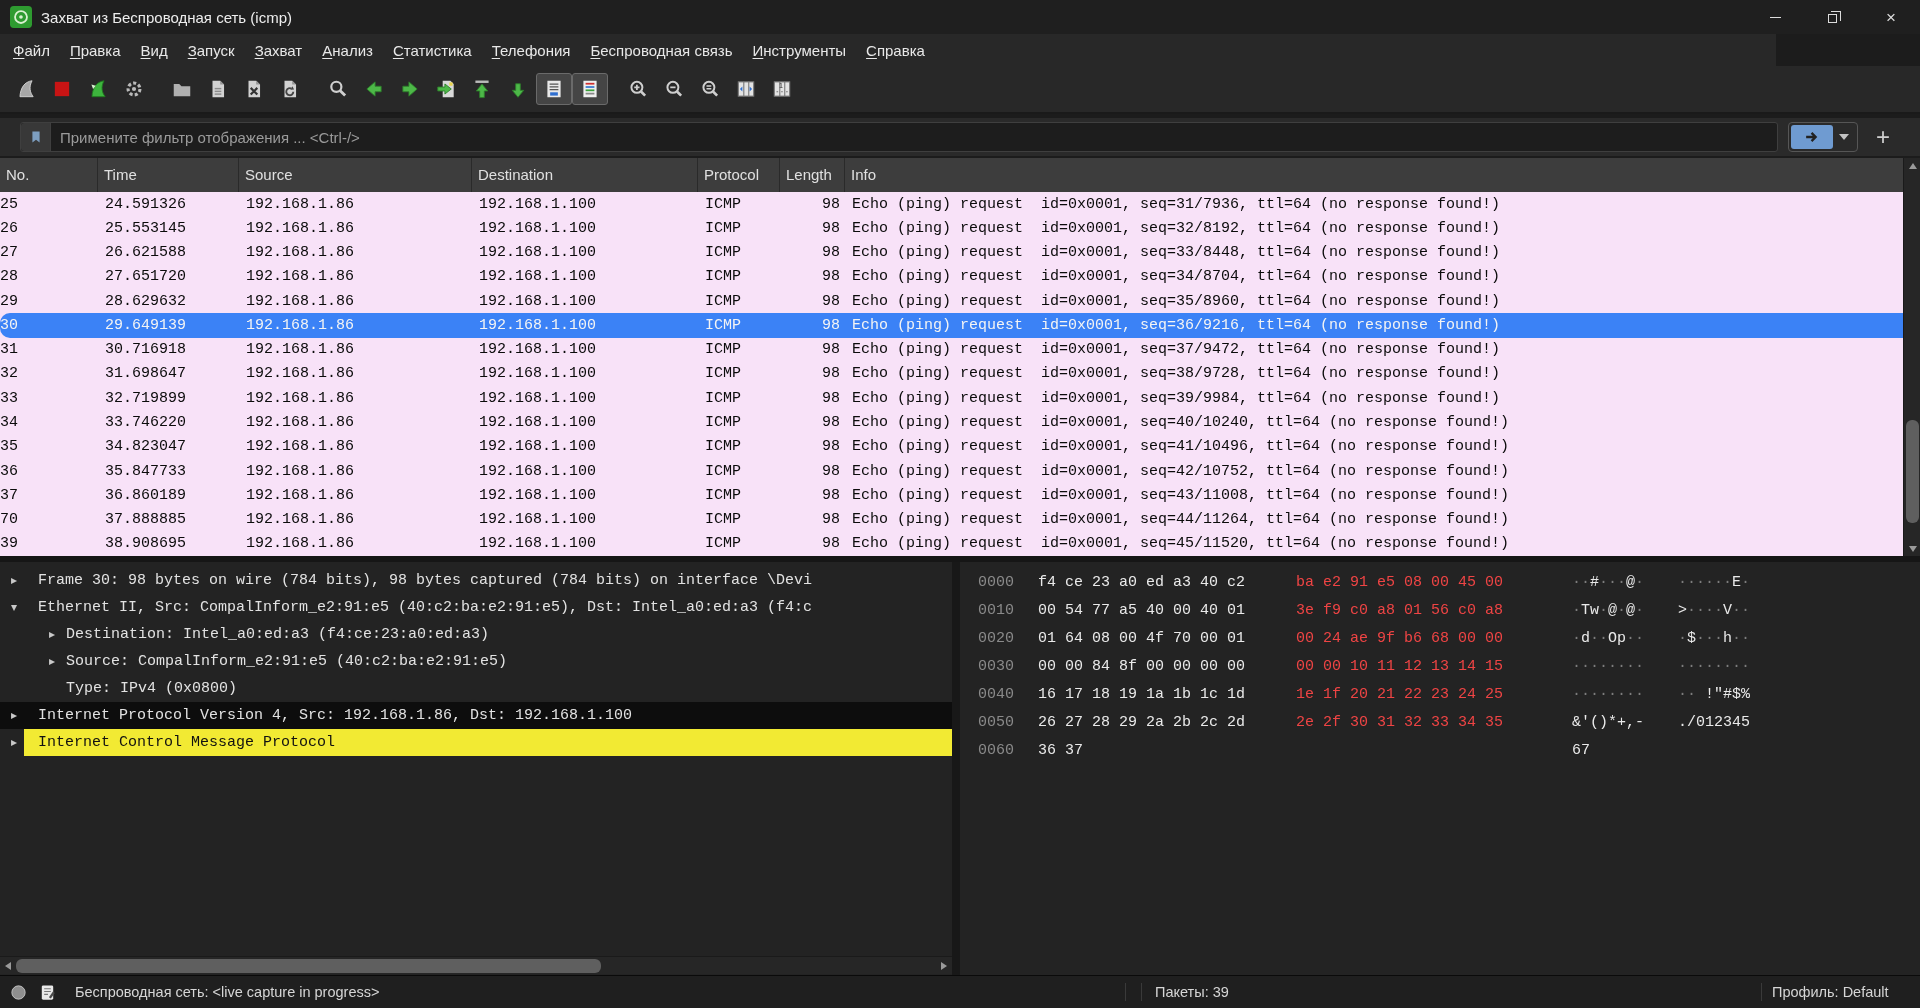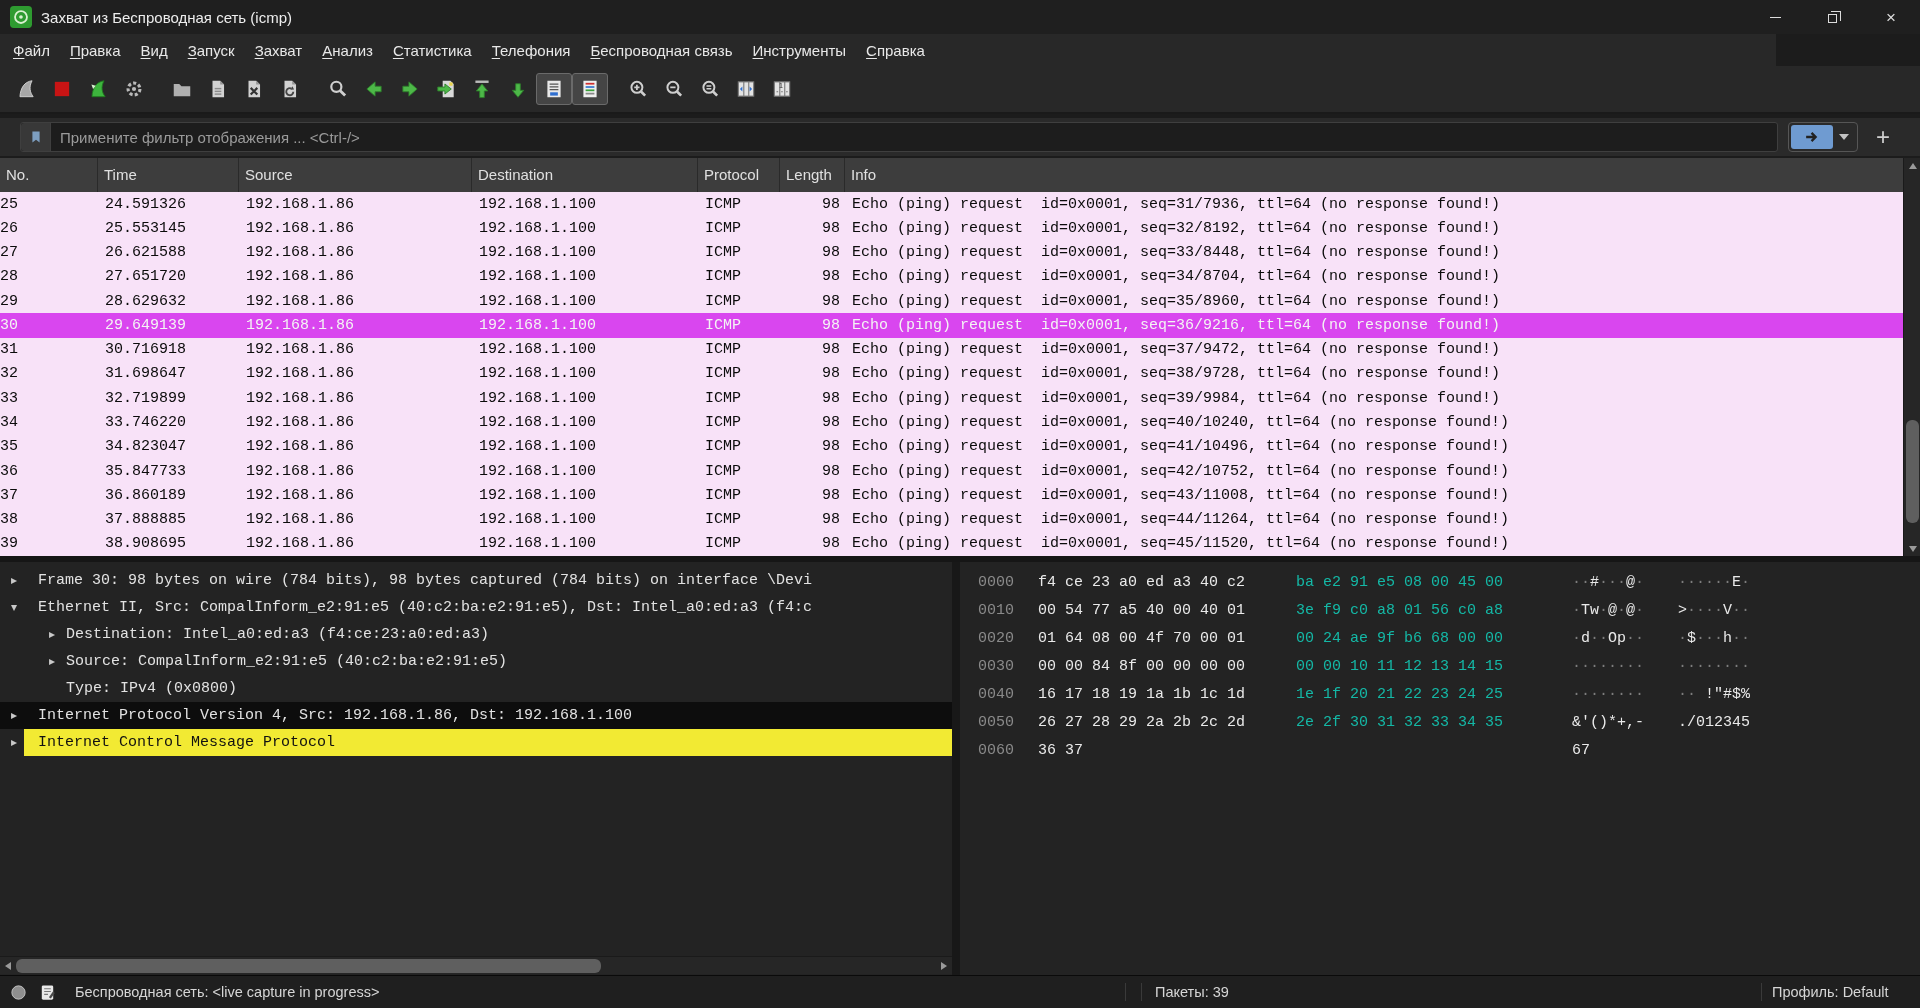--- a/index.html
+++ b/index.html
@@ -60,21 +60,21 @@
     border-right:1px solid #2a2a2a;overflow:hidden;white-space:nowrap;}
   .hcell:last-child{border-right:none;}
   #pl-rows{position:absolute;top:192px;left:0;width:1920px;height:364px;background:#f8e2f8;
     display:flex;flex-direction:column;overflow:hidden;}
   .p-row{flex:1;display:grid;grid-template-columns:98px 141px 233px 226px 82px 65px 1fr;
     align-items:center;background:#f8e2f8;color:#0b0b0b;font-size:15px;}
   .p-row span{white-space:pre;overflow:hidden;}
   .p-row .c-no{padding-right:40px;}
   .p-row .c-time,.p-row .c-src,.p-row .c-dst,.p-row .c-proto,.p-row .c-info{padding-left:7px;}
   .p-row .c-len{text-align:right;padding-right:5px;}
-  .p-row.selected{background:#d946ef;color:#f4f4f4;}
+  .p-row.selected{background:#3b82f6;color:#f4f4f4;border-radius:10px;}
 
   
   #pl-vscroll{position:absolute;top:158px;right:0;width:17px;height:398px;background:#262626;border-left:1px solid #1a1a1a;}
   .sb-arrow{position:absolute;left:0;width:17px;height:15px;display:flex;align-items:center;justify-content:center;}
   .tri-up{width:0;height:0;border-left:4px solid transparent;border-right:4px solid transparent;border-bottom:6px solid #9a9a9a;}
   .tri-down{width:0;height:0;border-left:4px solid transparent;border-right:4px solid transparent;border-top:6px solid #9a9a9a;}
   #pl-vthumb{position:absolute;left:2px;width:13px;top:262px;height:103px;background:#5f5f5f;border-radius:6px;}
 
   
   #splitter-h{position:absolute;top:556px;left:0;width:1920px;height:6px;background:#161616;}
@@ -99,21 +99,21 @@
   #d-hthumb{position:absolute;top:2px;left:16px;height:14px;width:585px;background:#5f5f5f;border-radius:6px;}
 
   #pane-divider{position:absolute;top:562px;left:952px;width:8px;height:413px;background:#181818;}
 
   
   #hex-pane{position:absolute;top:562px;left:960px;width:960px;height:413px;background:#232323;overflow:hidden;
     padding-top:7px;}
   .hx-row{height:28px;line-height:28px;font-size:15px;white-space:pre;display:flex;}
   .hx-off{width:52px;margin-left:18px;color:#8a8a8a;}
   .hx-g1{width:258px;margin-left:8px;color:#eaeaea;}
-  .hx-g2{width:276px;color:#14b8a6;}
+  .hx-g2{width:276px;color:#ef4444;}
   .hx-a1{width:106px;color:#eaeaea;}
   .hx-a2{color:#eaeaea;}
   .hx-row .dim{color:#7d7d7d;}
 
   
   #statusbar{position:absolute;bottom:0;left:0;width:1920px;height:33px;background:#1f1f1f;
     border-top:1px solid #0a0a0a;display:flex;align-items:center;font-size:14.5px;color:#d6d6d6;}
   #statusbar svg{width:19px;height:19px;}
   .st-sep{width:1px;height:18px;background:#3a3a3a;margin:0 7px;}
   #expert-icon{margin-left:9px;}
@@ -448,21 +448,21 @@
     <div class="p-row">
       <span class="c-no">37</span>
       <span class="c-time">36.860189</span>
       <span class="c-src">192.168.1.86</span>
       <span class="c-dst">192.168.1.100</span>
       <span class="c-proto">ICMP</span>
       <span class="c-len">98</span>
       <span class="c-info">Echo (ping) request  id=0x0001, seq=43/11008, ttl=64 (no response found!)</span>
     </div>
     <div class="p-row">
-      <span class="c-no">38</span>
+      <span class="c-no">70</span>
       <span class="c-time">37.888885</span>
       <span class="c-src">192.168.1.86</span>
       <span class="c-dst">192.168.1.100</span>
       <span class="c-proto">ICMP</span>
       <span class="c-len">98</span>
       <span class="c-info">Echo (ping) request  id=0x0001, seq=44/11264, ttl=64 (no response found!)</span>
     </div>
     <div class="p-row">
       <span class="c-no">39</span>
       <span class="c-time">38.908695</span>

